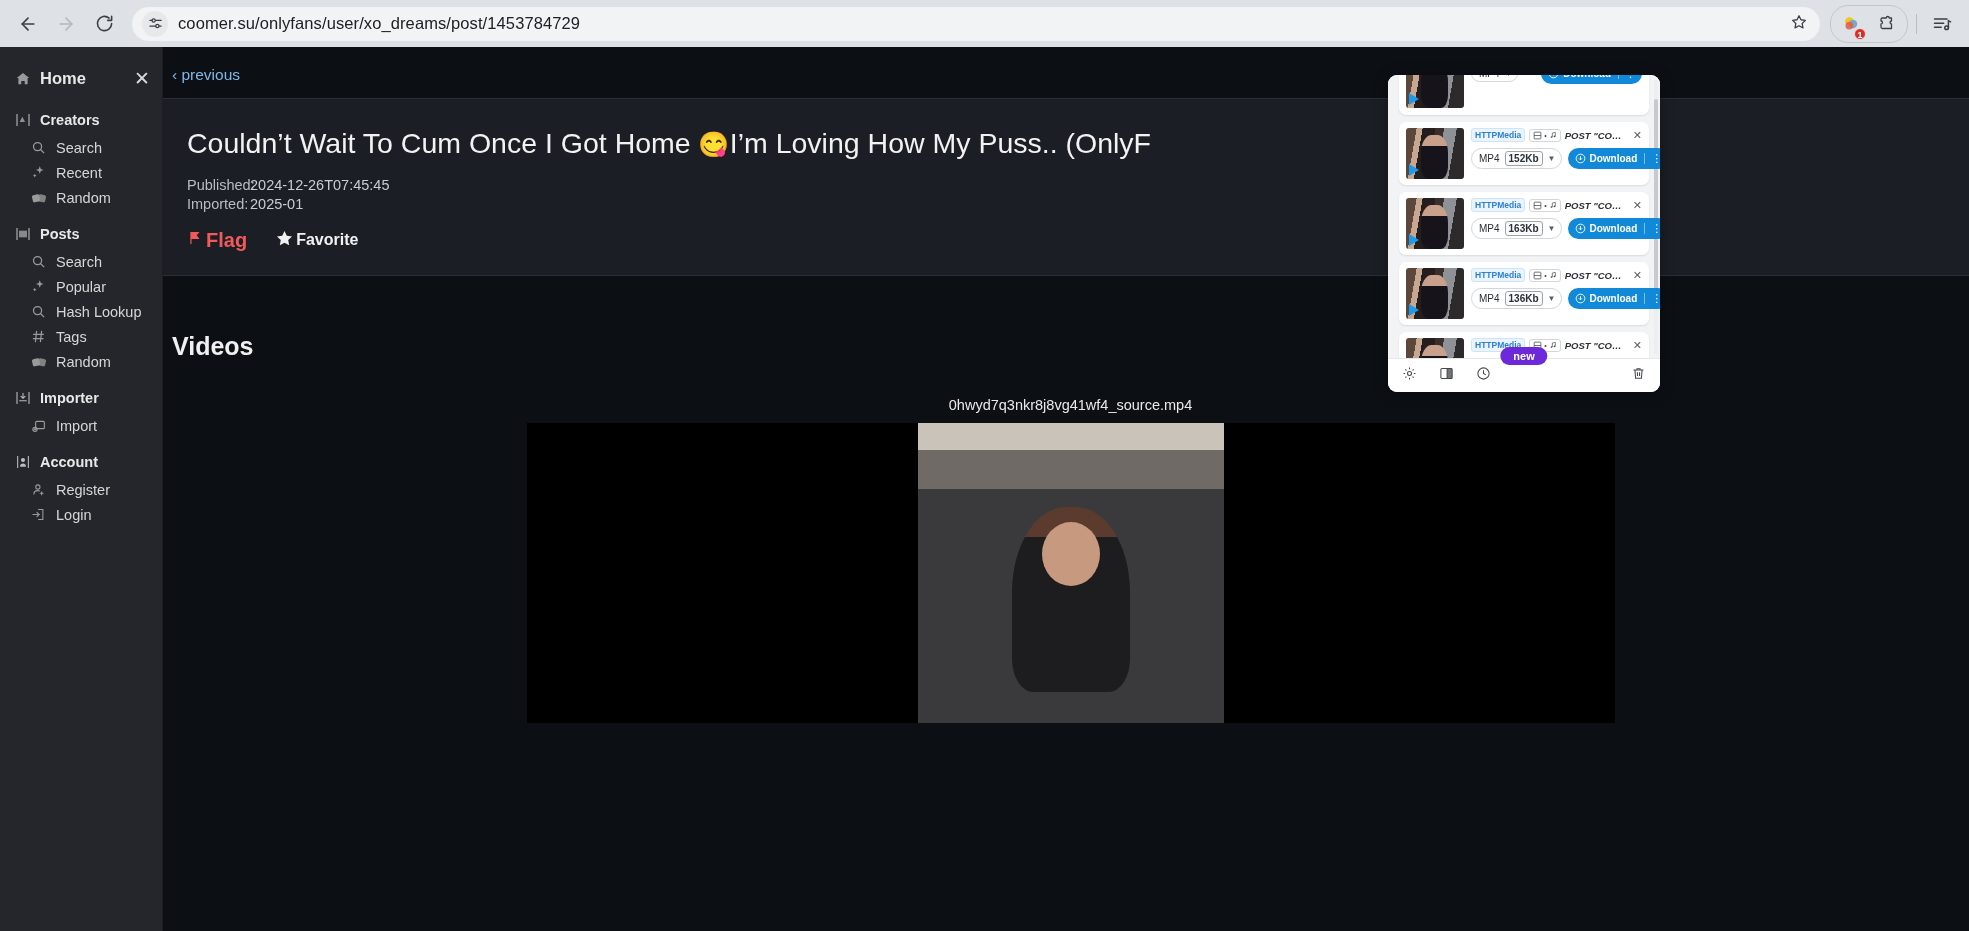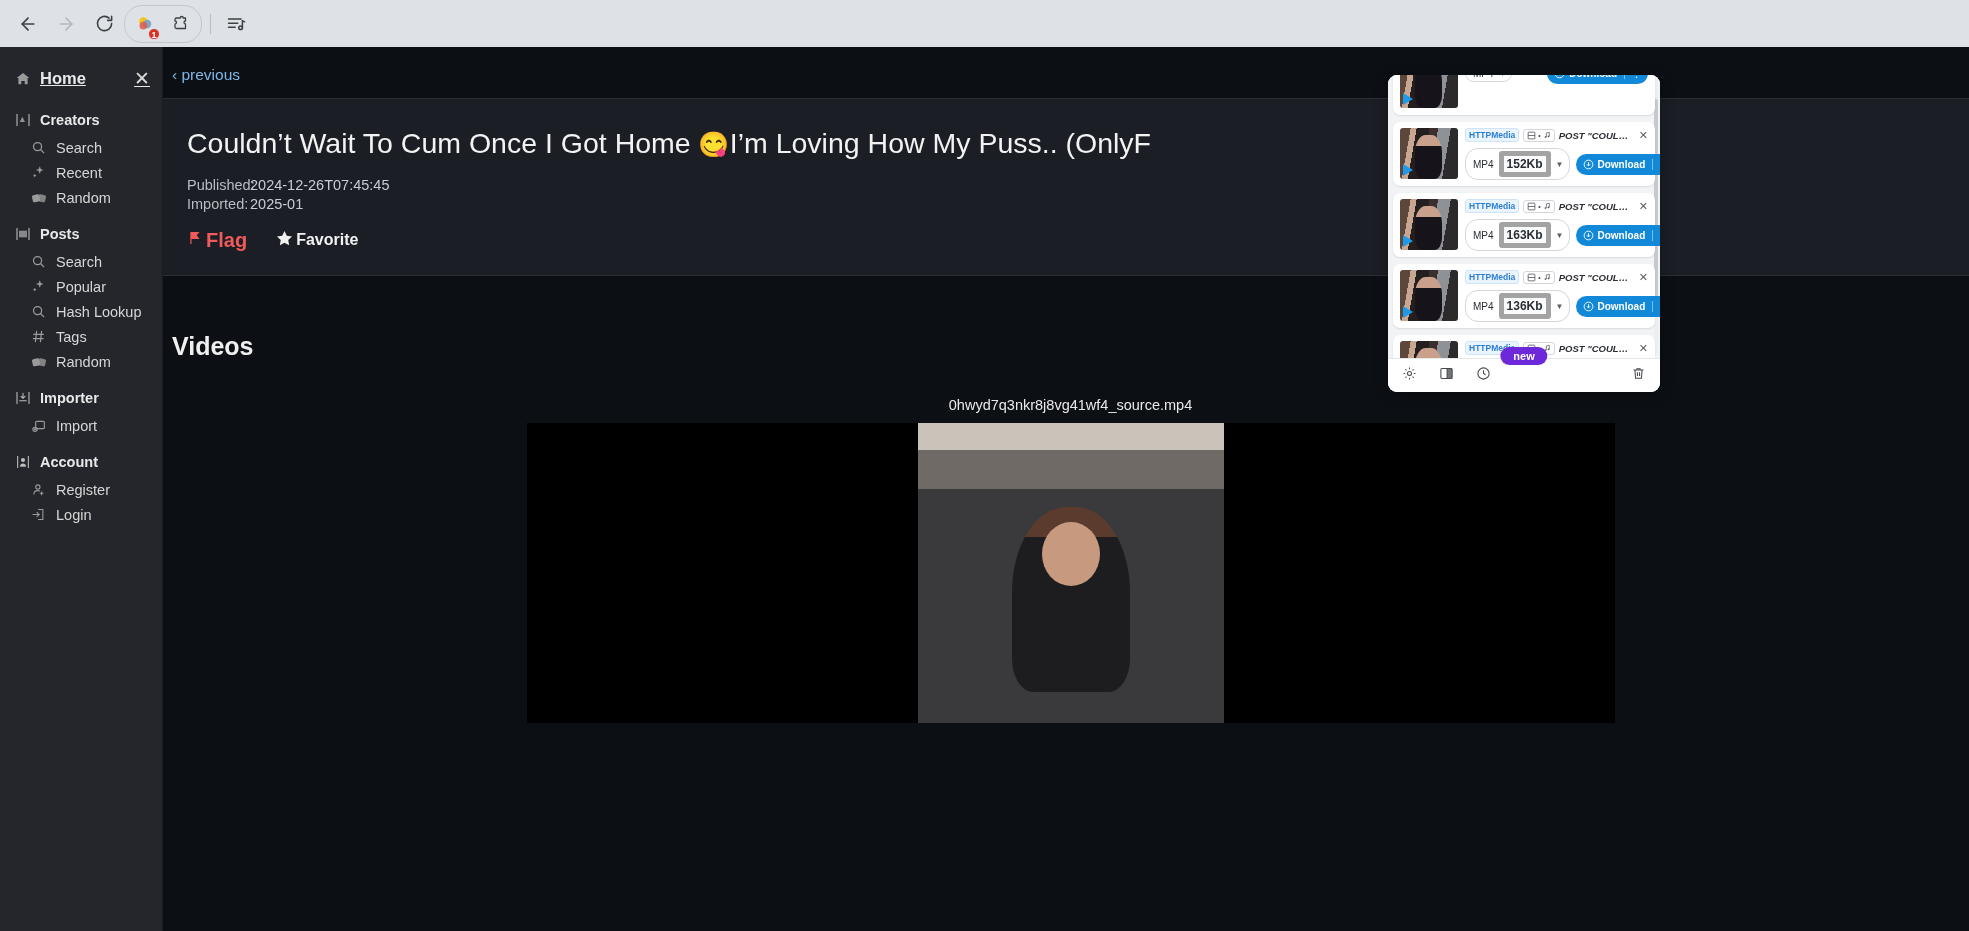--- a/index.html
+++ b/index.html
@@ -74,21 +74,20 @@
     width: 163px; flex: 0 0 163px;
     background: #24262b; height: 100%;
     padding-top: 14px;
     border-right: 1px solid #1b1d21;
   }
   .side-head {
     display: flex; align-items: center;
     padding: 6px 12px 6px 14px;
     color: #e8e8e8; font-weight: bold; font-size: 16.5px;
     gap: 9px;
-    text-decoration: underline;
   }
   .side-head .close-x { margin-left: auto; font-size: 19px; color: #d8d8d8; font-weight: 400; }
   .group-head {
     display: flex; align-items: center; gap: 9px;
     padding: 7px 12px 7px 14px;
     color: #e8e8e8; font-weight: bold; font-size: 14.5px;
     margin-top: 8px;
   }
   .side-item {
     display: flex; align-items: center; gap: 9px;
@@ -194,21 +193,21 @@
   .dl-popup {
     position: absolute; left: 1225px; top: 28px;
     width: 272px; height: 317px;
     background: #ffffff; border-radius: 9px;
     box-shadow: 0 2px 14px rgba(0,0,0,.35);
     display: flex; flex-direction: column;
     overflow: hidden; z-index: 40;
   }
   .dl-list {
     flex: 1 1 auto; overflow: hidden; position: relative;
-    background: #f1f3f5; padding: 0 5px; text-align: right;
+    background: #f1f3f5; padding: 0 11px; text-align: right;
   }
   .dl-scroll-track {
     position: absolute; right: 2px; top: 4px; bottom: 4px;
     width: 4px; background: #eceef0; border-radius: 2px;
   }
   .dl-scroll-thumb {
     position: absolute; right: 2px; top: 24px;
     width: 4px; height: 198px; background: #c6c9cd; border-radius: 2px;
   }
   .dl-card {
@@ -256,22 +255,22 @@
   }
   .dl-close { color: #5a5d62; font-size: 11px; flex: 0 0 auto; padding-left: 2px; }
   .dl-row2 { display: flex; align-items: center; gap: 6px; margin-top: 6px; }
   .fmt-box {
     display: flex; align-items: center; gap: 5px;
     border: 1px solid #d3d6da; border-radius: 13px;
     padding: 2px 5px 2px 7px; background: #fff;
   }
   .fmt-label { font-size: 10px; font-weight: normal; color: #2b2e33; }
   .size-chip {
-    font-size: 12px; font-weight: bold; color: #2b2e33;
-    border: 5px solid #a3a3a3; border-radius: 3px;
+    font-size: 10px; font-weight: bold; color: #2b2e33;
+    border: 1px solid #a3a3a3; border-radius: 3px;
     padding: 1px 3px; background: #fafbfc;
   }
   .caret { color: #5a5d62; font-size: 8px; }
   .dl-btn {
     margin-left: auto; display: flex; align-items: center;
     background: #1289d8; border-radius: 13px; color: #fff;
     height: 21px; flex: 0 0 auto;
   }
   .dl-btn .lbl {
     font-size: 10px; font-weight: bold; padding: 0 7px 0 4px;
@@ -311,20 +310,38 @@
         <path d="M12 5l7 7-7 7"></path>
       </svg>
   </div>
   <div class="nav-btn">
     <svg width="19" height="19" viewBox="0 0 24 24" fill="none" stroke="currentColor" stroke-width="2" stroke-linecap="round" stroke-linejoin="round">
         <path d="M21 12a9 9 0 1 1-3.2-6.9"></path>
         <path d="M21 3v5h-5"></path>
       </svg>
   </div>
 
+  <div class="omnibox">
+    <span class="site-icon">
+      <svg width="15" height="15" viewBox="0 0 24 24" fill="none" stroke="#3c4043" stroke-width="2" stroke-linecap="round">
+          <circle cx="9" cy="7" r="2.6"></circle>
+          <path d="M12.5 7H21"></path>
+          <path d="M3 7h3.4"></path>
+          <circle cx="15" cy="16" r="2.6"></circle>
+          <path d="M3 16h9.4"></path>
+          <path d="M18 16h3"></path>
+        </svg>
+    </span>
+    <span class="url">coomer.su/onlyfans/user/xo_dreams/post/1453784729</span>
+    <span class="star">
+      <svg width="18" height="18" viewBox="0 0 24 24" fill="none" stroke="currentColor" stroke-width="1.7" stroke-linejoin="round">
+          <path d="M12 3.6l2.6 5.4 5.9.8-4.3 4.1 1.1 5.9L12 17l-5.3 2.8 1.1-5.9L3.5 9.8l5.9-.8z"></path>
+        </svg>
+    </span>
+  </div>
 
   <div class="chrome-right">
     <div class="ext-group">
       <div class="chrome-icon">
         <svg width="20" height="20" viewBox="0 0 24 24">
             <circle cx="10" cy="9" r="5" fill="#f5c518"></circle>
             <circle cx="14.5" cy="12" r="5" fill="#7da7c4"></circle>
             <circle cx="10" cy="14" r="4.6" fill="#e05a4a" opacity=".85"></circle>
           </svg>
         <span class="badge-dot">1</span>

